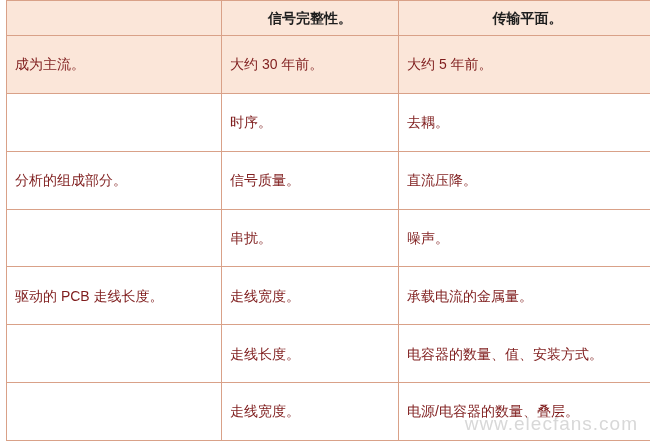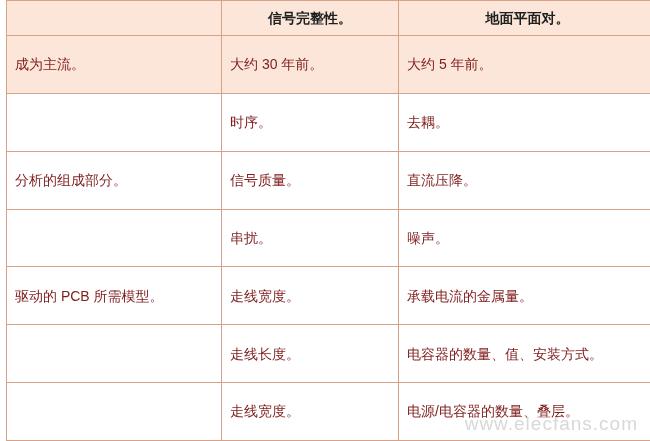--- a/index.html
+++ b/index.html
@@ -82,21 +82,21 @@
     </colgroup>
     <tbody>
       <tr class="header-row">
         <td class="blank-head">
             <span class="cell-text"></span>
           </td>
         <td>
             <span class="cell-text">信号完整性。</span>
           </td>
         <td>
-            <span class="cell-text">地面平面对。</span>
+            <span class="cell-text">传输平面。</span>
           </td>
       </tr>
 
       <tr class="shade-row">
         <td>
             <span class="cell-text">成为主流。</span>
           </td>
         <td>
             <span class="cell-text">大约  30  年前。</span>
           </td>
@@ -139,21 +139,21 @@
             <span class="cell-text">串扰。</span>
           </td>
         <td>
             <span class="cell-text">噪声。</span>
           </td>
       </tr>
 
 
       <tr>
         <td>
-            <span class="cell-text">驱动的  PCB  所需模型。</span>
+            <span class="cell-text">驱动的  PCB  走线长度。</span>
           </td>
         <td>
             <span class="cell-text">走线宽度。</span>
           </td>
         <td>
             <span class="cell-text">承载电流的金属量。</span>
           </td>
       </tr>
 
       <tr>

